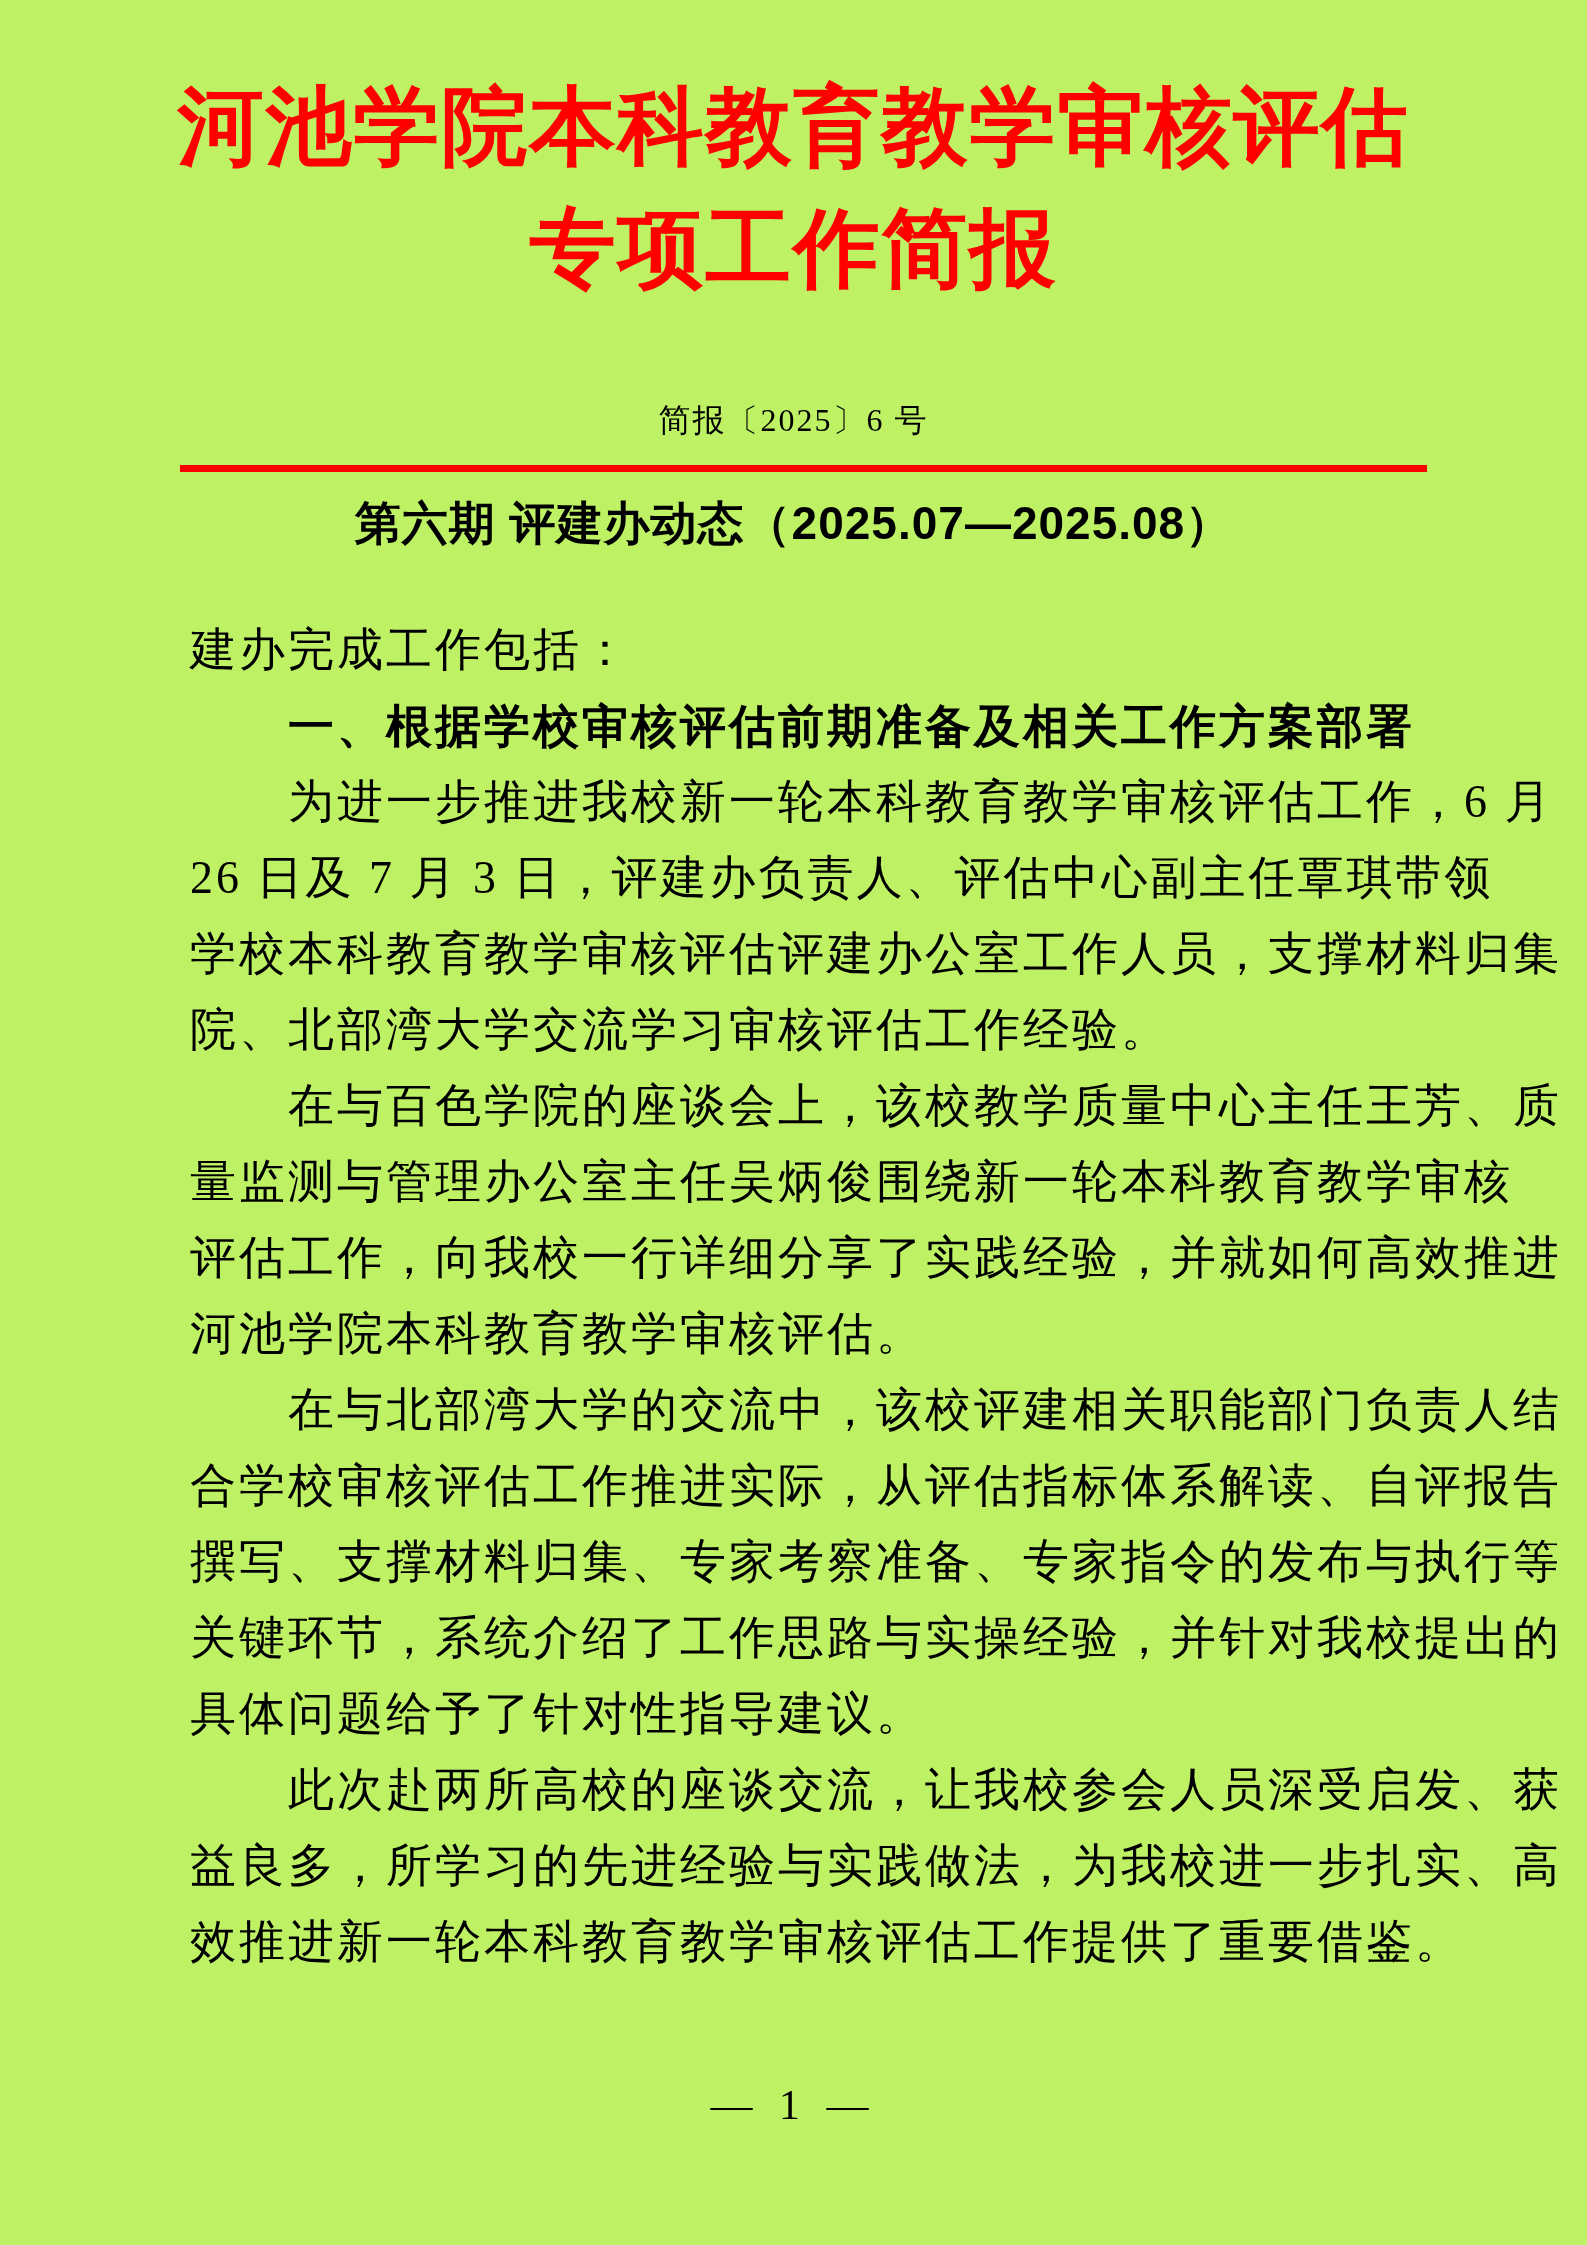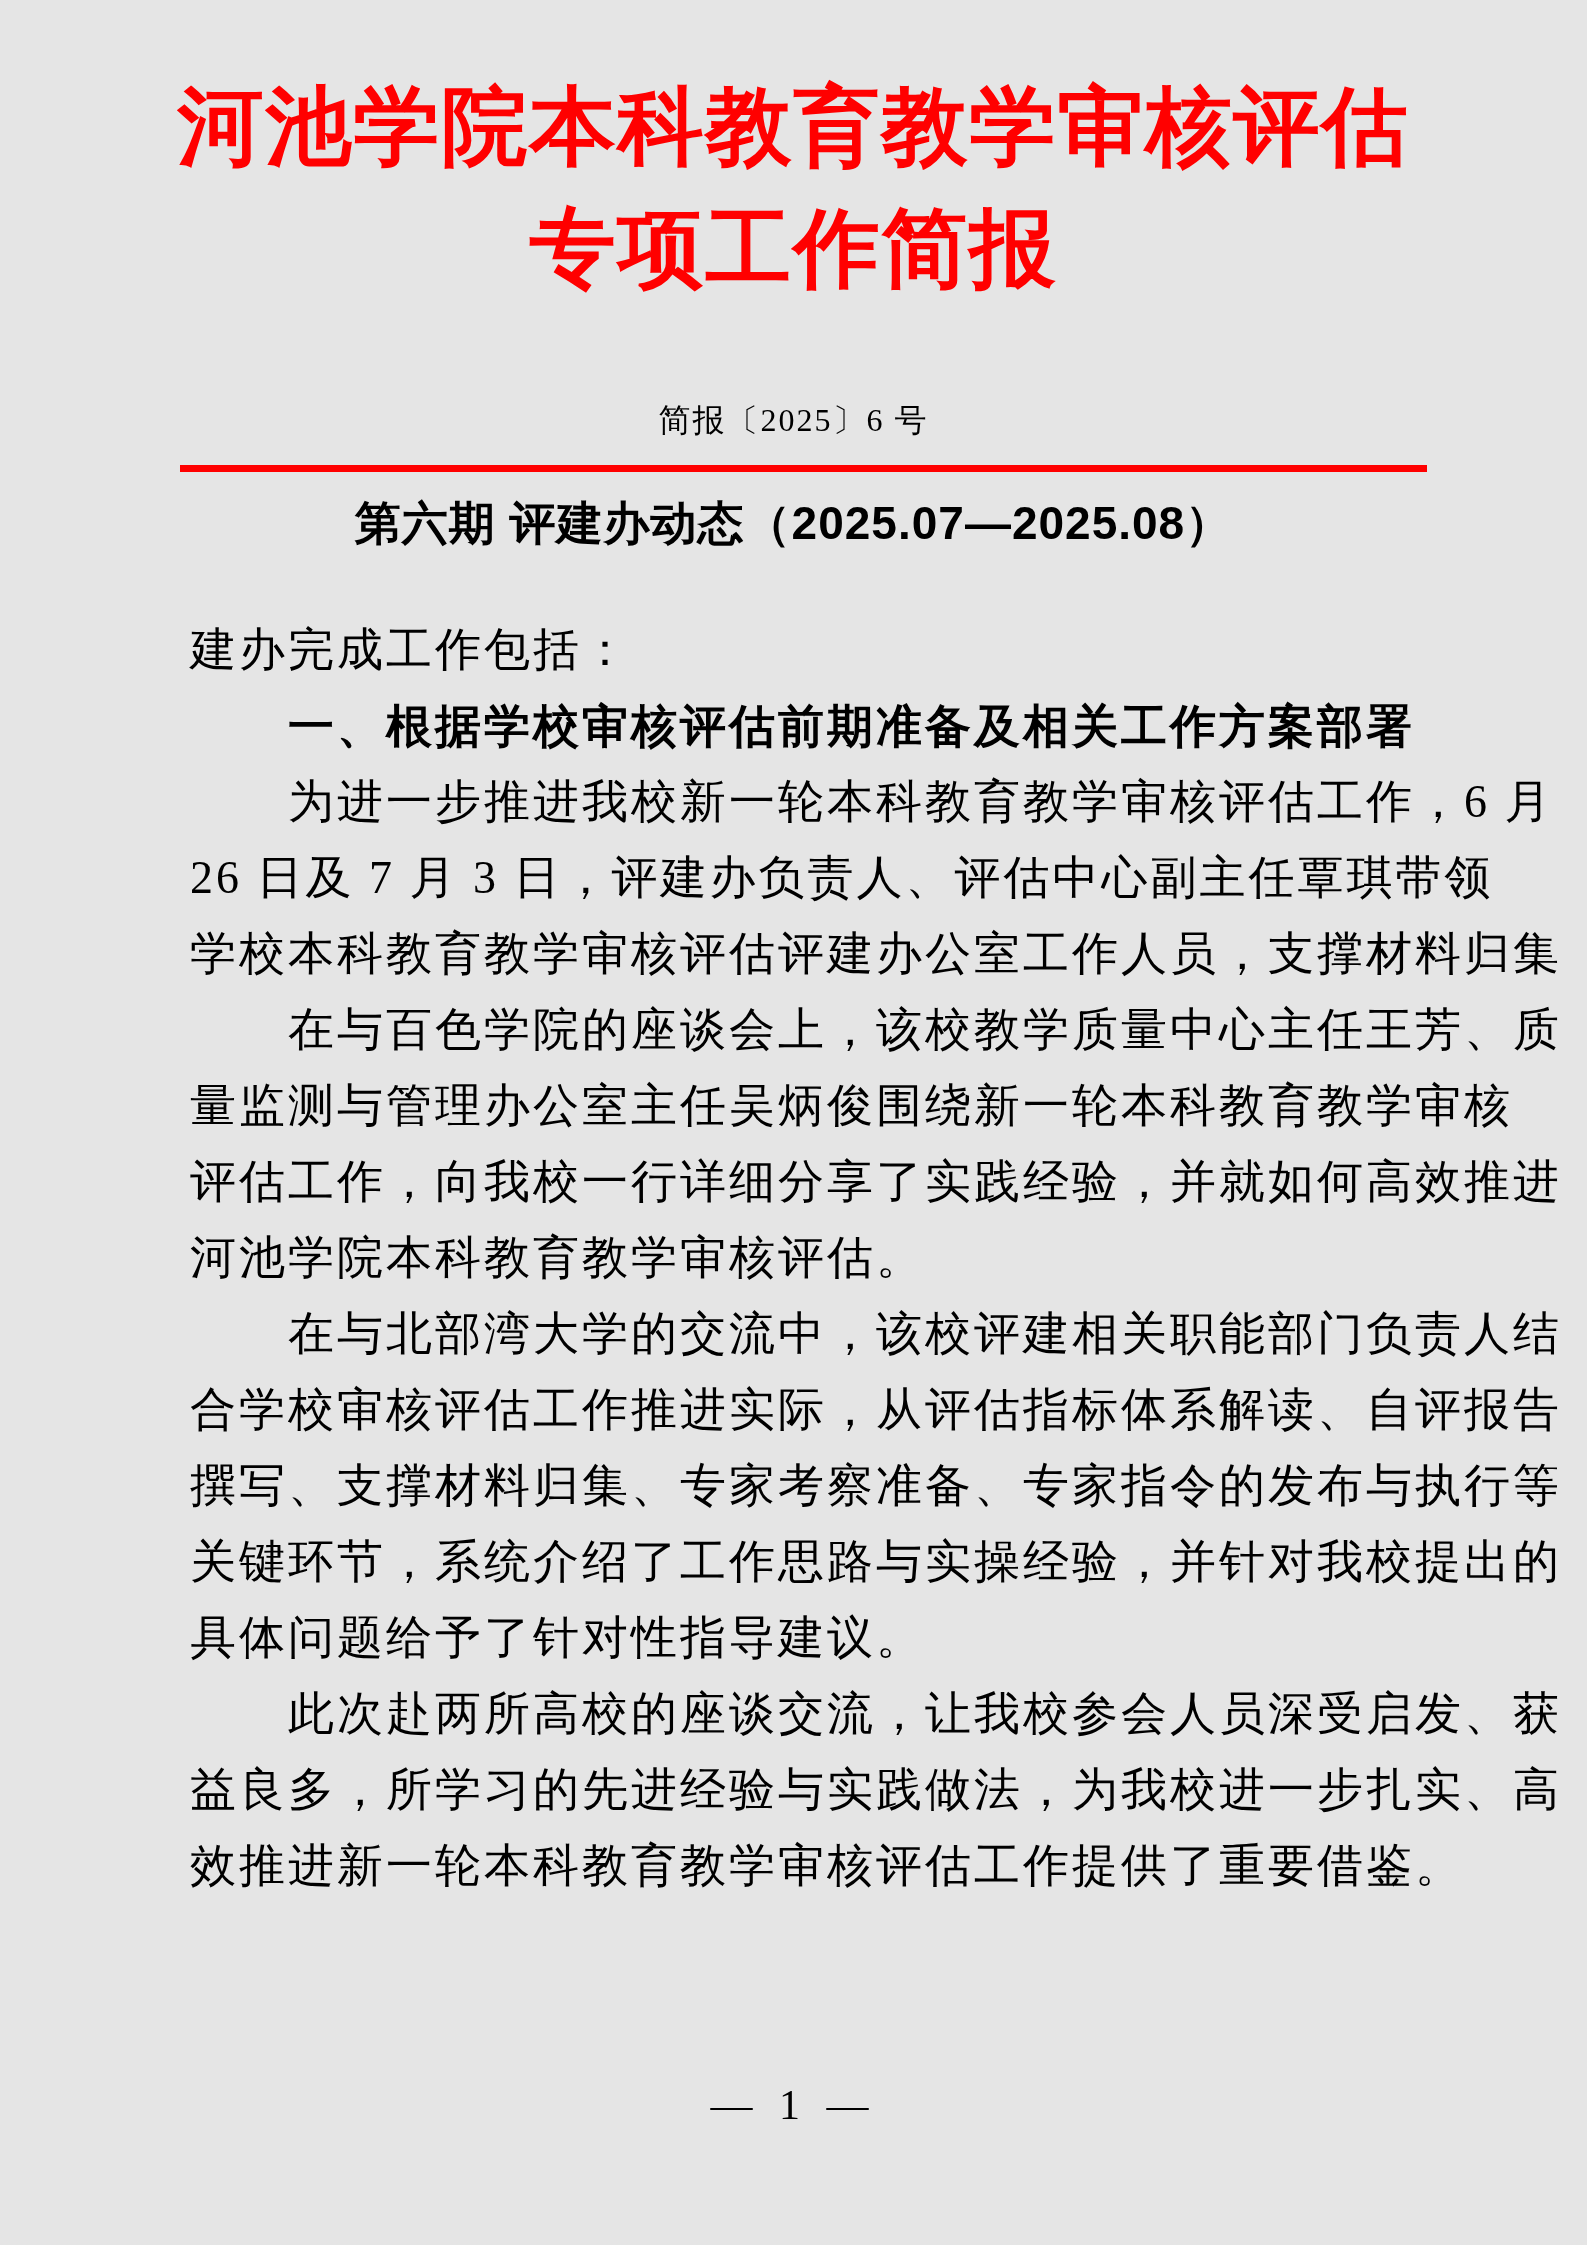--- a/index.html
+++ b/index.html
@@ -1,21 +1,21 @@
 <!DOCTYPE html>
 <html><head>
 <meta charset="utf-8">
 <style>
   html, body { margin: 0; padding: 0; background: #ffffff; }
 
   .page {
     position: relative;
     width: 1587px;
     height: 2245px;
-    background: #e5e5e5;
+    background: #bef264;
     font-family: "Liberation Serif", "DejaVu Serif", serif;
     color: #000000;
     overflow: hidden;
   }
 
   .doc-title {
     position: absolute;
     top: 66px;
     left: 0; right: 0;
     text-align: center;
@@ -104,20 +104,21 @@
   <div class="red-rule" style="background: rgb(255, 0, 0);"></div>
 
   <div class="edition">第六期 评建办动态（2025.07—2025.08）</div>
 
   <div class="body-text">
       <div class="line">建办完成工作包括：</div>
       <div class="line indent bold">一、根据学校审核评估前期准备及相关工作方案部署</div>
       <div class="line indent">为进一步推进我校新一轮本科教育教学审核评估工作，6 月</div>
       <div class="line">26 日及 7 月 3 日，评建办负责人、评估中心副主任覃琪带领</div>
       <div class="line">学校本科教育教学审核评估评建办公室工作人员，支撑材料归集</div>
+      <div class="line">院、北部湾大学交流学习审核评估工作经验。</div>
       <div class="line indent">在与百色学院的座谈会上，该校教学质量中心主任王芳、质</div>
       <div class="line">量监测与管理办公室主任吴炳俊围绕新一轮本科教育教学审核</div>
       <div class="line">评估工作，向我校一行详细分享了实践经验，并就如何高效推进</div>
       <div class="line">河池学院本科教育教学审核评估。</div>
       <div class="line indent">在与北部湾大学的交流中，该校评建相关职能部门负责人结</div>
       <div class="line">合学校审核评估工作推进实际，从评估指标体系解读、自评报告</div>
       <div class="line">撰写、支撑材料归集、专家考察准备、专家指令的发布与执行等</div>
       <div class="line">关键环节，系统介绍了工作思路与实操经验，并针对我校提出的</div>
       <div class="line">具体问题给予了针对性指导建议。</div>
       <div class="line indent">此次赴两所高校的座谈交流，让我校参会人员深受启发、获</div>

